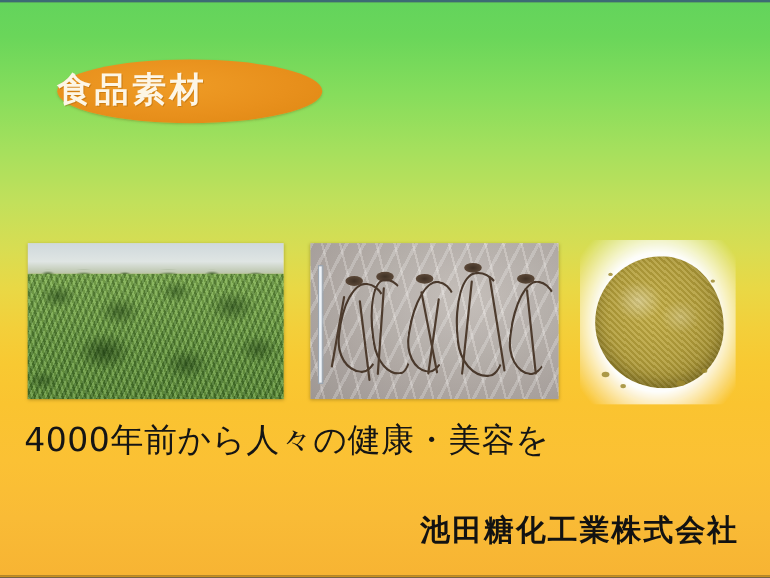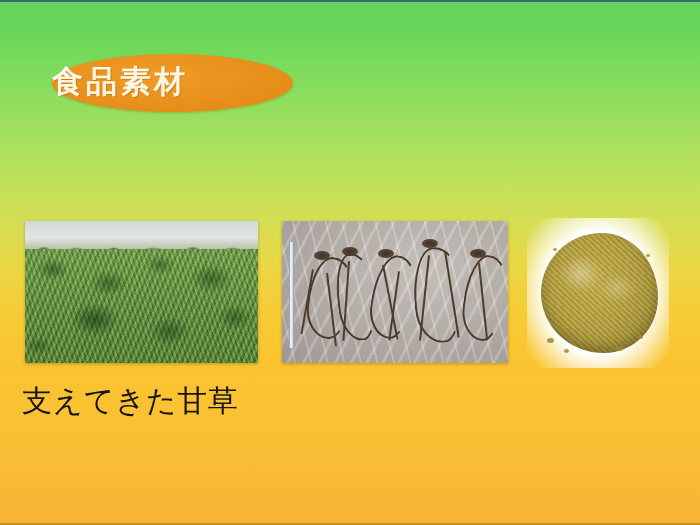--- a/index.html
+++ b/index.html
@@ -284,17 +284,18 @@
     <div class="powder-pile"></div>
     <div class="powder-spill" style="left:14%; top:80%; width:7px; height:5px;"></div>
     <div class="powder-spill" style="left:26%; top:87%; width:5px; height:4px;"></div>
     <div class="powder-spill" style="left:62%; top:85%; width:8px; height:5px;"></div>
     <div class="powder-spill" style="left:78%; top:78%; width:5px; height:4px;"></div>
     <div class="powder-spill" style="left:84%; top:24%; width:4px; height:3px;"></div>
     <div class="powder-spill" style="left:18%; top:20%; width:4px; height:3px;"></div>
   </div>
 
   <div id="tagline">
-    <div>支えてきた甘草</div>
-  </div>
-
+    <div>4000年前から人々の健康・美容を</div>
+  </div>
+
+  <div id="company">池田糖化工業株式会社</div>
 
 </div>
 
 </body></html>

